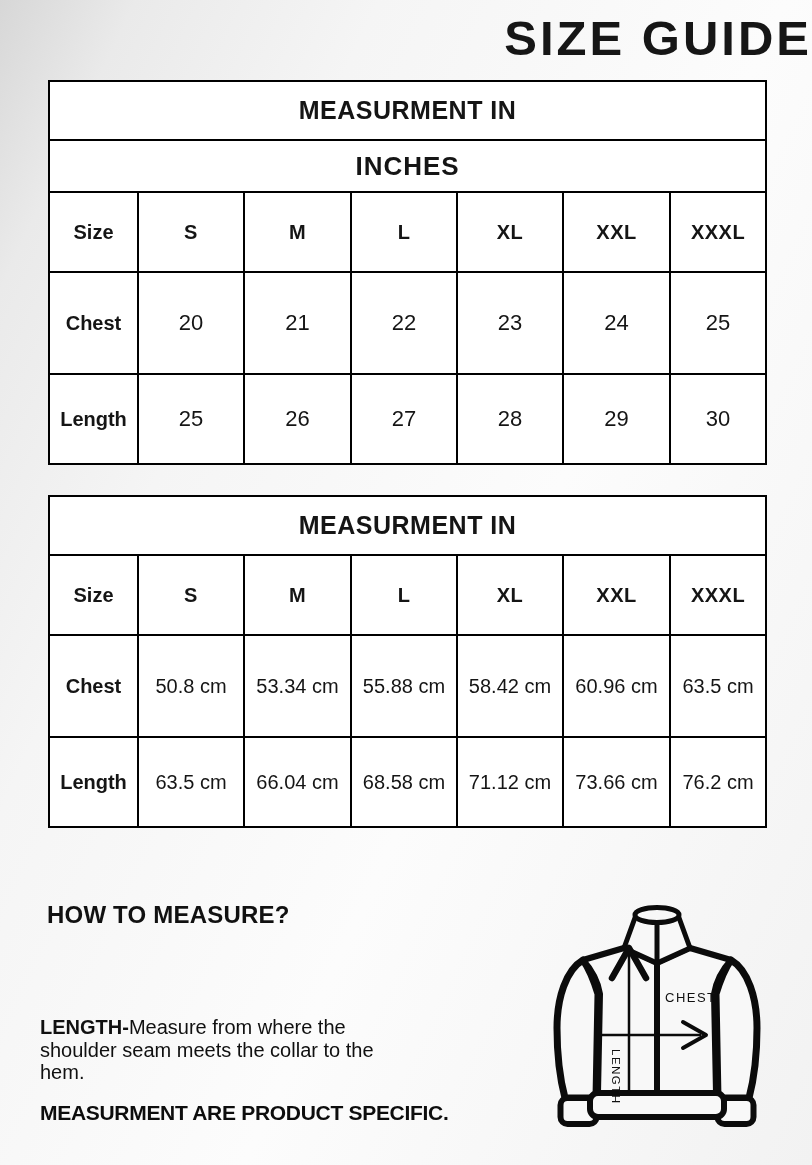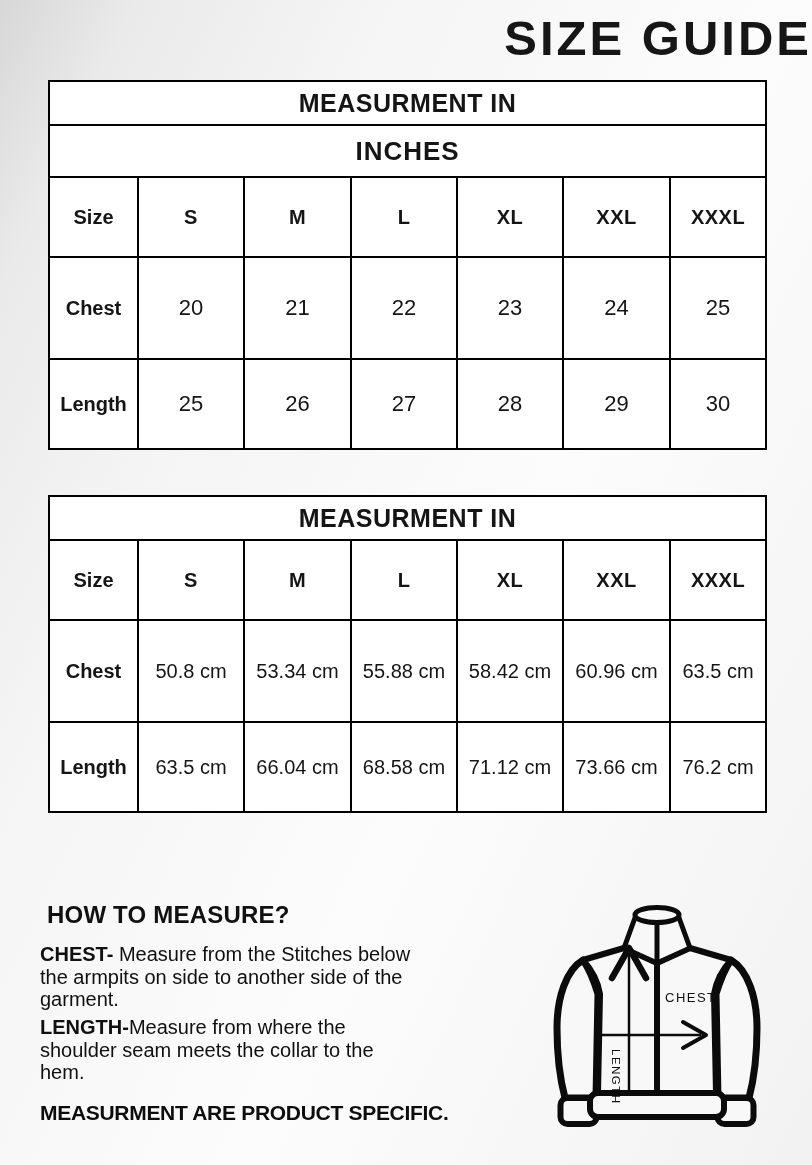--- a/index.html
+++ b/index.html
@@ -35,21 +35,21 @@
     background: #ffffff;
   }
   #table-inches { top: 80px; }
   #table-cm { top: 495px; }
   table.mtable td {
     border: 2px solid #000000;
     text-align: center;
     vertical-align: middle;
     background: #ffffff;
   }
-  tr.r-hdr1 { height: 44px; }
+  tr.r-hdr1 { height: 59px; }
   tr.r-hdr2 { height: 52px; }
   tr.r-size { height: 80px; }
   tr.r-chest { height: 102px; }
   tr.r-length { height: 90px; }
   td.hdr1 { font-size: 25px; font-weight: 600; letter-spacing: 0.5px; }
   td.hdr2 { font-size: 26px; font-weight: 600; letter-spacing: 1px; }
   td.lbl { font-size: 20px; font-weight: 700; }
   td.szv { font-size: 20px; font-weight: 700; letter-spacing: 0.5px; }
   td.val { font-size: 22px; font-weight: 400; }
   td.valcm { font-size: 20px; font-weight: 500; margin-top: 12px; }
@@ -187,21 +187,20 @@
       <td class="valcm">68.58 cm</td>
       <td class="valcm">71.12 cm</td>
       <td class="valcm">73.66 cm</td>
       <td class="valcm">76.2 cm</td>
     </tr>
   </tbody>
     </table>
 
   <div class="howto-heading">HOW TO MEASURE?</div>
 
-  <p class="instr" id="instr-chest"><b>CHEST-</b> <span>Measure from the Stitches below the armpits on side to another side of the garment.</span></p>
 
   <p class="instr" id="instr-length"><b>LENGTH-</b><span>Measure from where the shoulder seam meets the collar to the hem.</span></p>
 
   <div class="footnote">MEASURMENT ARE PRODUCT SPECIFIC.</div>
 
   <svg class="jacket-svg" viewBox="0 0 212 246" xmlns="http://www.w3.org/2000/svg">
 
     <path d="M 31,74 C 14,84 5,112 5,142 C 5,170 8,193 13,212 L 44,212 L 46,108 C 42,95 38,84 31,74 Z" fill="#f8f8f8" stroke="#0b0b0b" stroke-width="7" stroke-linejoin="round"></path>
     <path d="M 179,74 C 196,84 205,112 205,142 C 205,170 202,193 197,212 L 166,212 L 164,108 C 168,95 172,84 179,74 Z" fill="#f8f8f8" stroke="#0b0b0b" stroke-width="7" stroke-linejoin="round"></path>
     <rect x="8.5" y="212" width="36" height="26" rx="7" fill="#f8f8f8" stroke="#0b0b0b" stroke-width="6"></rect>

